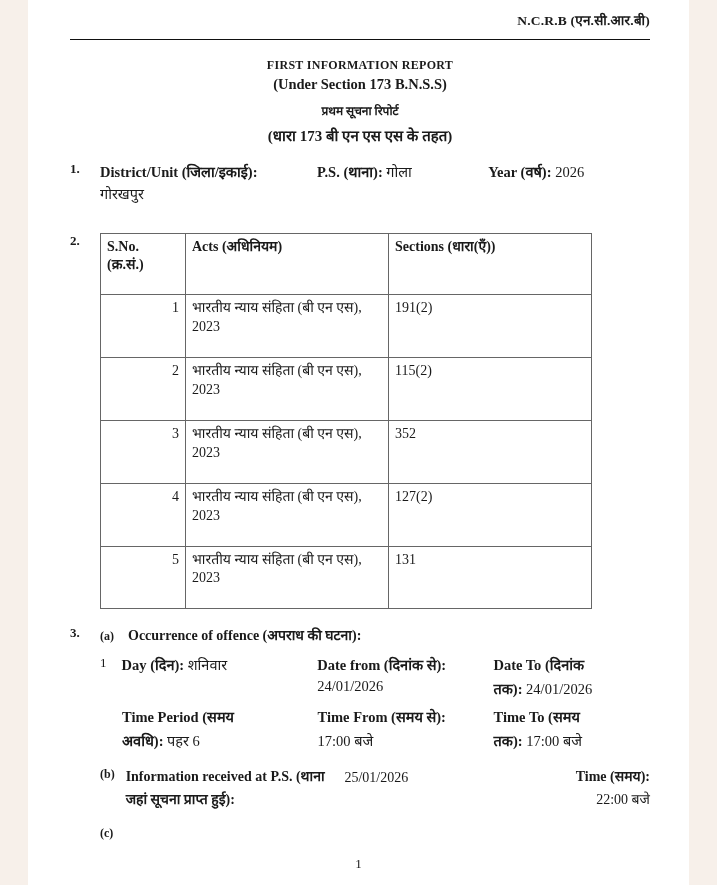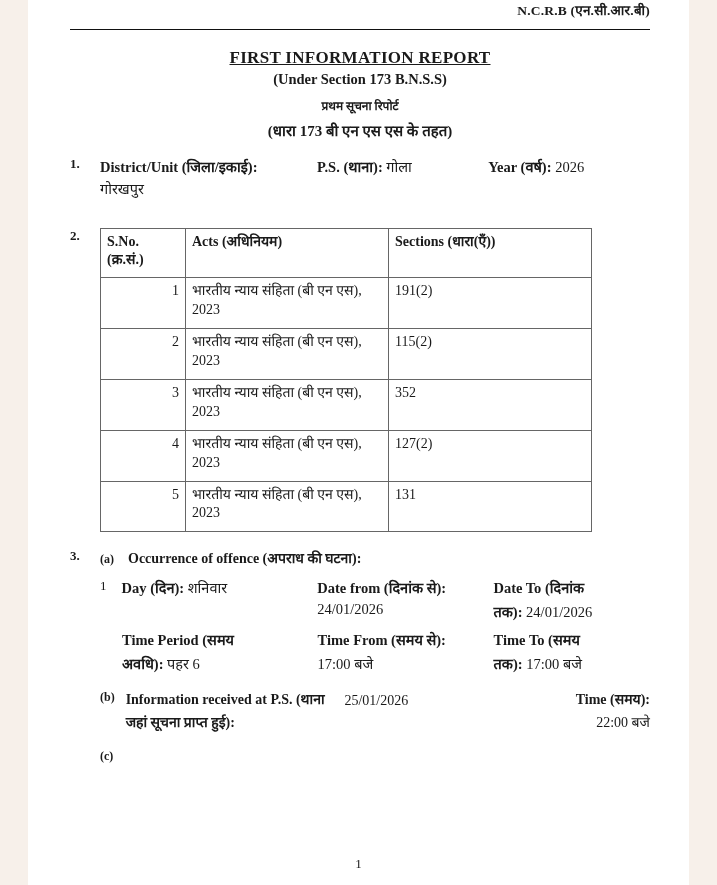--- a/index.html
+++ b/index.html
@@ -27,36 +27,35 @@
     position: absolute;
     left: 42px;
     top: 0;
     width: 580px;
   }
   .ncrb {
     text-align: right;
     font-family: "Liberation Serif", serif;
     font-weight: bold;
     font-size: 13.5px;
-    padding-top: 1px;
+    padding-top: 11px;
     letter-spacing: 0.2px;
   }
   .rule {
     border-top: 1.6px solid #111;
     margin-top: 10px;
     width: 100%;
   }
   .title-block {
     text-align: center;
     margin-top: 18px;
   }
   .title-main {
     font-weight: bold;
-    font-size: 17px;
-    text-decoration: underline;
+    font-size: 12px;
     letter-spacing: 0.3px;
   }
   .title-sub {
     font-weight: bold;
     font-size: 14.5px;
     margin-top: 3px;
   }
   .title-hi {
     font-weight: bold;
     font-size: 12px;
@@ -112,21 +111,21 @@
 
   table.acts {
     border-collapse: collapse;
     margin-top: 4px;
     width: 452px;
     table-layout: fixed;
   }
   table.acts td, table.acts th {
     border: 1px solid #666;
     vertical-align: top;
-    padding: 4px 6px 8px 6px;
+    padding: 4px 6px 20px 6px;
     font-size: 14px;
     line-height: 1.35;
   }
   table.acts th {
     font-weight: bold;
     text-align: left;
   }
   .col-sno { width: 72px; }
   .col-acts { width: 190px; }
   .col-sec { width: 190px; }

